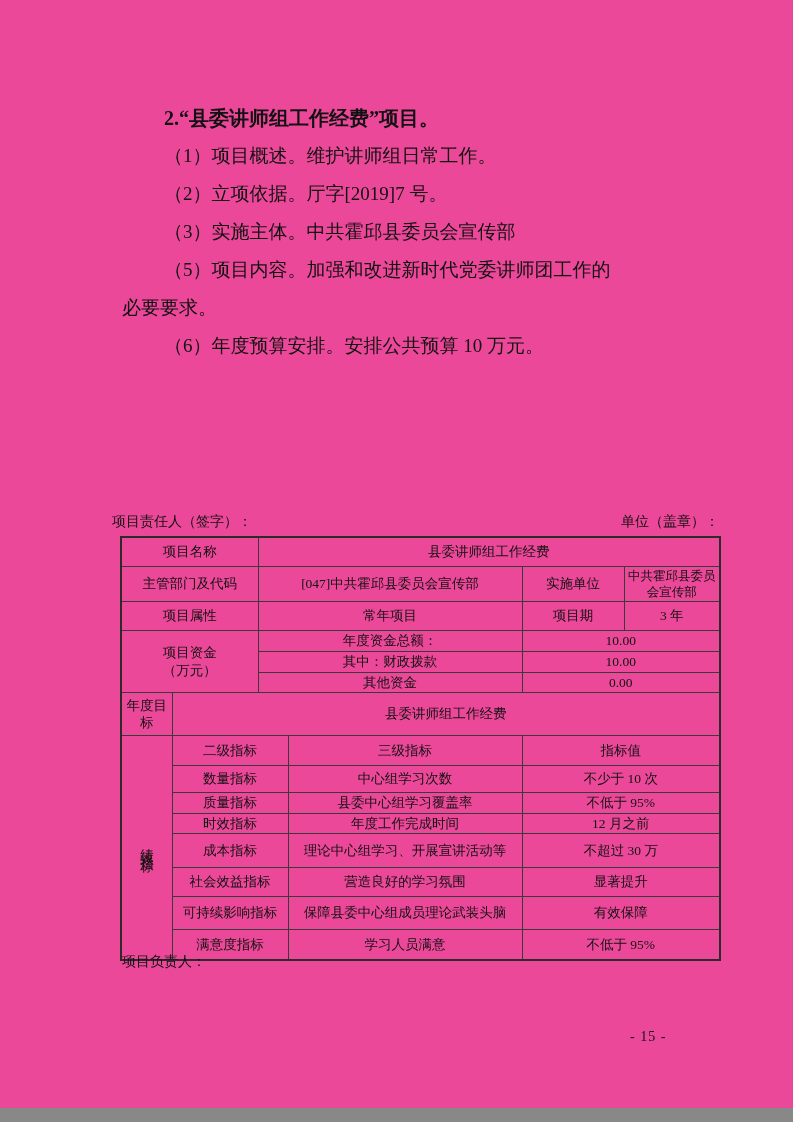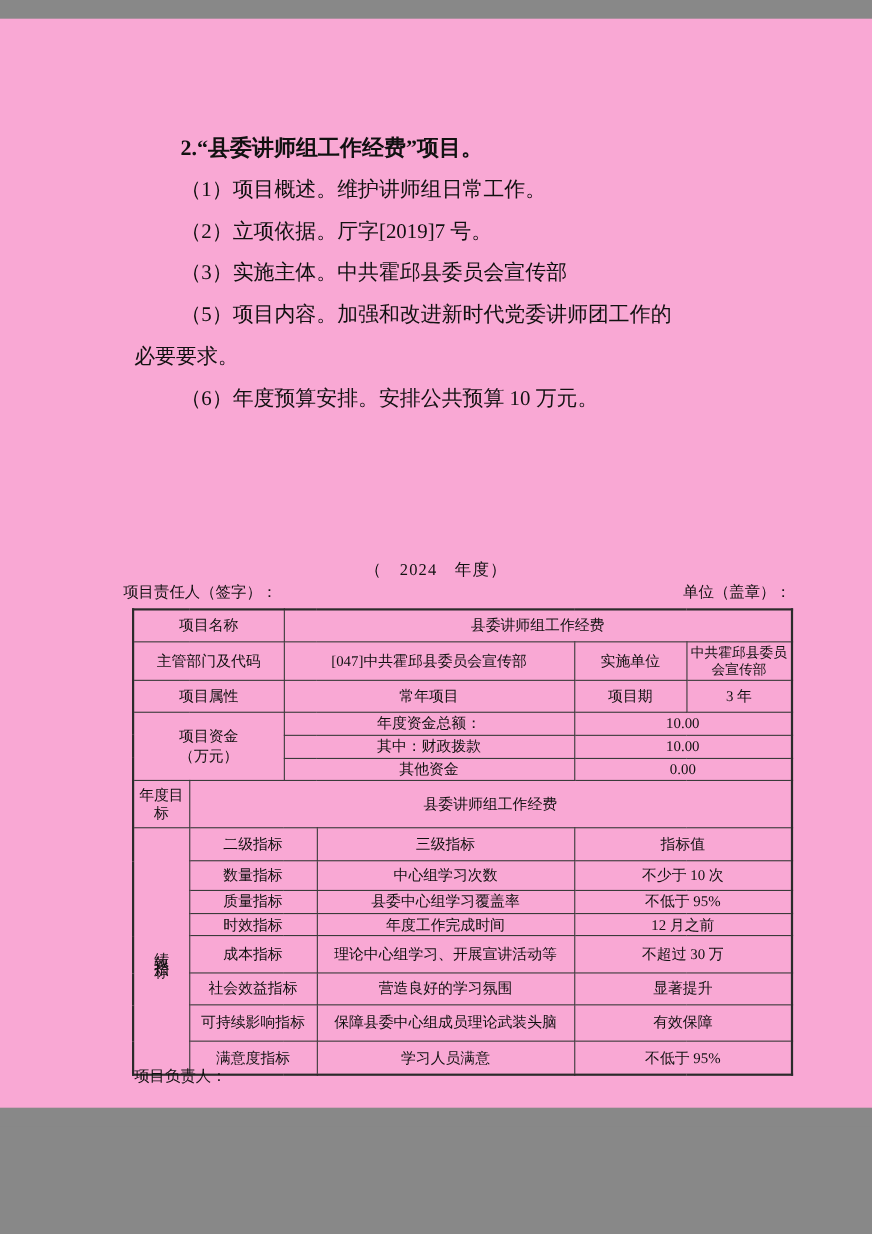--- a/index.html
+++ b/index.html
@@ -1,22 +1,22 @@
 <!DOCTYPE html>
 <html><head>
 <meta charset="utf-8">
 <style>
   * { margin: 0; padding: 0; box-sizing: border-box; }
   html,body { background:#888; }
   .page {
     position: relative;
     width: 793px;
-    height: 990px;
-    margin: 17px auto;
-    background: #f9a8d4;
+    height: 1108px;
+    margin: 0 auto;
+    background: #ec4899;
     font-family: "Liberation Serif", "DejaVu Serif", serif;
     color: #111;
     overflow: hidden;
   }
   
   .body-text {
     position: absolute;
     left: 122px;
     top: 99px;
     width: 552px;
@@ -113,21 +113,20 @@
   <div class="body-text">
     <div class="line bold indent">2.“县委讲师组工作经费”项目。</div>
     <div class="line indent">（1）项目概述。维护讲师组日常工作。</div>
     <div class="line indent">（2）立项依据。厅字[2019]7 号。</div>
     <div class="line indent">（3）实施主体。中共霍邱县委员会宣传部</div>
     <div class="line indent">（5）项目内容。加强和改进新时代党委讲师团工作的</div>
     <div class="line">必要要求。</div>
     <div class="line indent">（6）年度预算安排。安排公共预算 10 万元。</div>
   </div>
 
-  <div class="doc-subtitle">（　2024　年度）</div>
   <div class="sig-left">项目责任人（签字）：</div>
   <div class="sig-right">单位（盖章）：</div>
 
   <table class="decl">
     <colgroup>
       <col style="width:51px">
         <col style="width:86px">
         <col style="width:30px">
       <col style="width:234px">
         <col style="width:102px">

